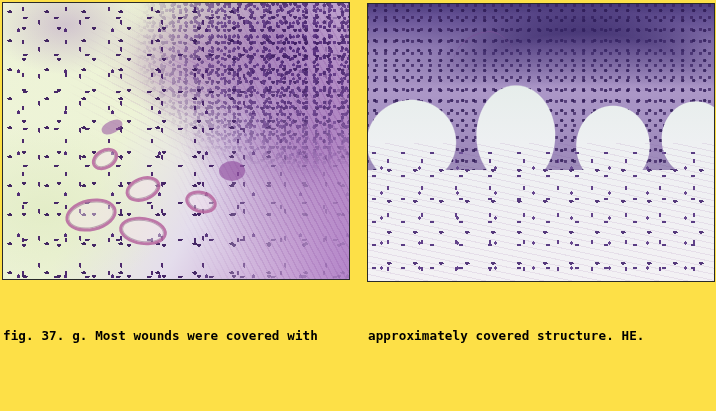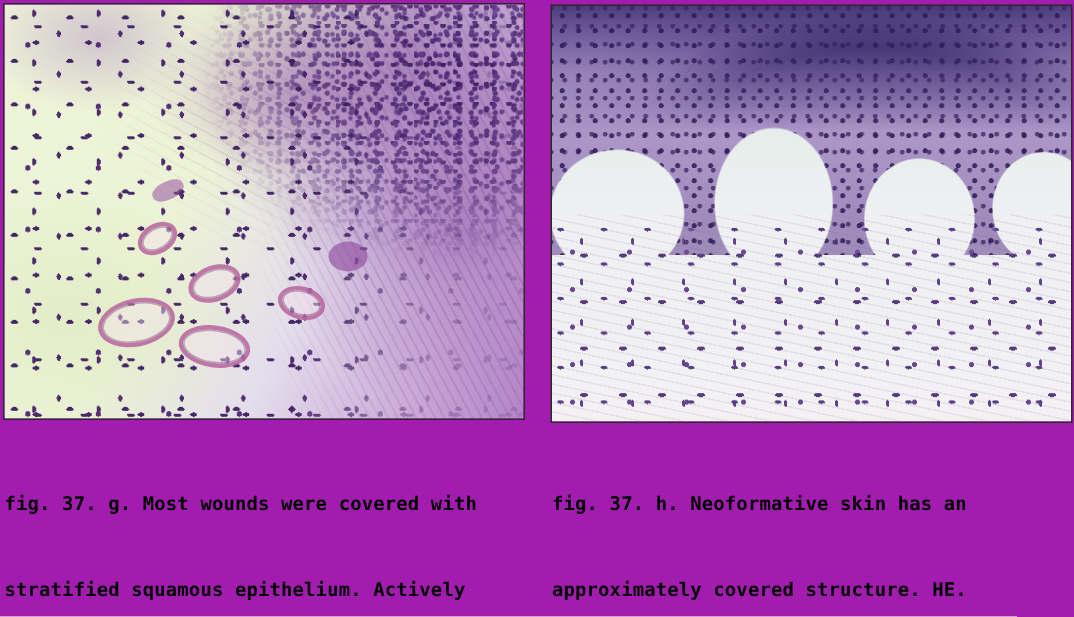--- a/index.html
+++ b/index.html
@@ -2,21 +2,21 @@
 <html><head>
 <meta charset="utf-8">
 <title>Figure 37 g-h</title>
 <style>
   html,body{margin:0;padding:0;background:#ffffff;}
   body{
     width:716px;height:411px;
     font-family:"DejaVu Sans Mono","Liberation Mono",monospace;
     overflow:hidden;position:relative;
   }
-  .page{position:relative;width:716px;height:411px;background:#a21caf;}
+  .page{position:relative;width:716px;height:411px;background:#fde047;}
 
   
   .panel{position:absolute;overflow:hidden;}
   #panel-left{left:2px;top:2px;width:346px;height:276px;border:1px solid #2a2a2a;}
   #panel-right{left:367px;top:3px;width:346px;height:277px;border:1px solid #2a2a2a;}
   .micro{position:absolute;inset:0;overflow:hidden;}
 
   
   .left-bg{
     position:absolute;inset:0;
@@ -211,26 +211,24 @@
       <div class="dermis-nuclei"></div>
       <div class="epidermis"></div>
       <div class="epi-cells"></div>
       <div class="epi-wave"></div>
       <div class="hair"></div>
     </div>
   </div>
 
   <div class="caption" id="caption-left">
     <span class="cap-line">fig. 37. g. Most wounds were covered with</span>
-    <span class="cap-line">stratified squamous epithelium. Actively</span>
     
     
     
     
   </div>
 
   <div class="caption" id="caption-right">
-    <span class="cap-line">fig. 37. h. Neoformative skin has an</span>
     <span class="cap-line">approximately covered structure. HE.</span>
     
   </div>
 
 </div>
 
 </body></html>

